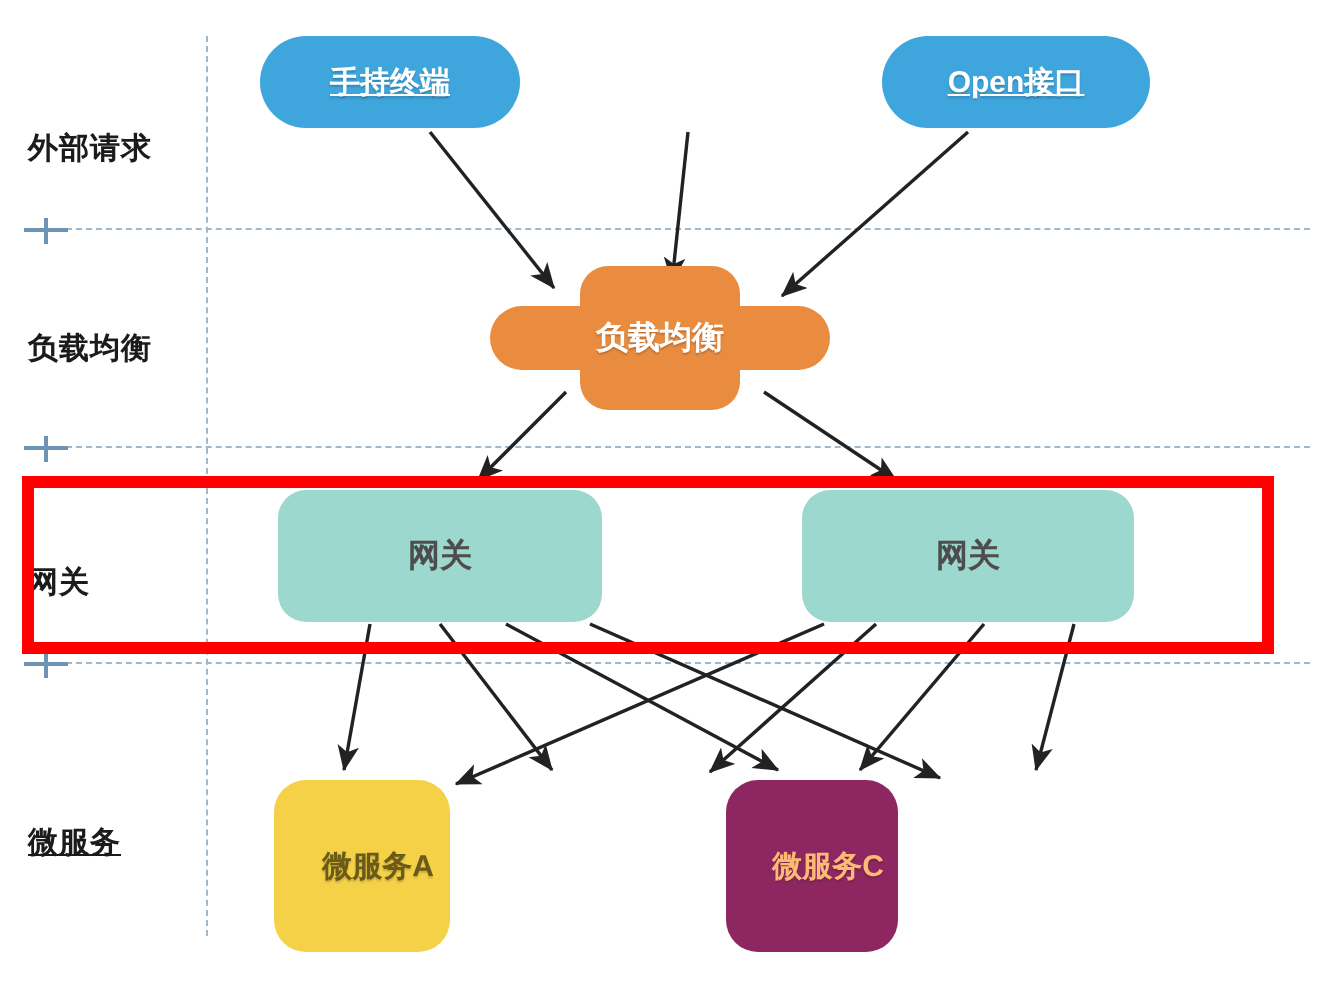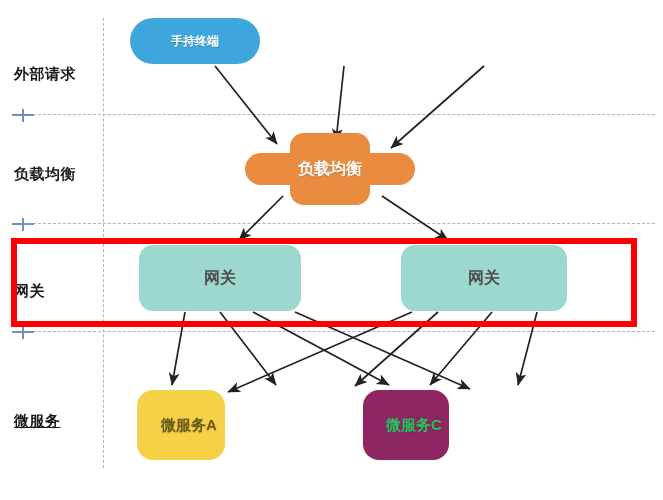--- a/index.html
+++ b/index.html
@@ -68,35 +68,36 @@
     justify-content: center;
     text-align: center;
     color: #ffffff;
     font-weight: bold;
     box-sizing: border-box;
     text-shadow: 0 1px 1px rgba(0,0,0,0.18);
   }
   .client-node {
     background: #3EA6DC;
     border-radius: 26px;
-    font-size: 12px;
+    font-size: 15px;
     height: 46px;
+    text-decoration: underline;
   }
   .gateway-node {
     background: #9DD8CE;
     border-radius: 14px;
     color: #4d4d4d;
     font-size: 16px;
     text-shadow: none;
     height: 66px;
   }
   .service-node {
     border-radius: 16px;
     font-size: 15px;
-    height: 70px;
+    height: 86px;
     padding-left: 16px;
   }
 
   
   #lb-wrap {
     position: absolute;
   }
   #lb-wrap .lb-bar-h,
   #lb-wrap .lb-bar-v {
     position: absolute;
@@ -191,28 +192,29 @@
         <line x1="537" y1="312" x2="518" y2="385" marker-end="url(#ah)"></line>
       </g>
   </svg>
 
   <div class="row-label" style="top:65px;">外部请求</div>
   <div class="row-label" style="top:165px;">负载均衡</div>
   <div class="row-label" style="top:282px;">网关</div>
   <div class="row-label" style="top:412px;text-decoration:underline;">微服务</div>
 
   <div class="node client-node" style="left:130px; top:18px; width:130px;">手持终端</div>
+  <div class="node client-node" style="left:441px; top:18px; width:134px;">Open接口</div>
 
   <div id="lb-wrap" style="left:245px; top:133px; width:170px; height:72px;">
     <div class="lb-bar-h"></div>
     <div class="lb-bar-v"></div>
     <div class="lb-text">负载均衡</div>
   </div>
 
   <div class="node gateway-node" style="left:139px; top:245px; width:162px;">网关</div>
   <div class="node gateway-node" style="left:401px; top:245px; width:166px;">网关</div>
 
   <div id="highlight-box" style="left:11px; top:238px; width:626px; height:89px;"></div>
 
   <div class="node service-node" style="left:137px; top:390px; width:88px; background:#F5D148; color:#6b5a18;">微服务A</div>
-  <div class="node service-node" style="left:363px; top:390px; width:86px; background:#8E2761; color:#22c55e;">微服务C</div>
+  <div class="node service-node" style="left:363px; top:390px; width:86px; background:#8E2761; color:#fdba74;">微服务C</div>
 
 </div>
 
 </body></html>

